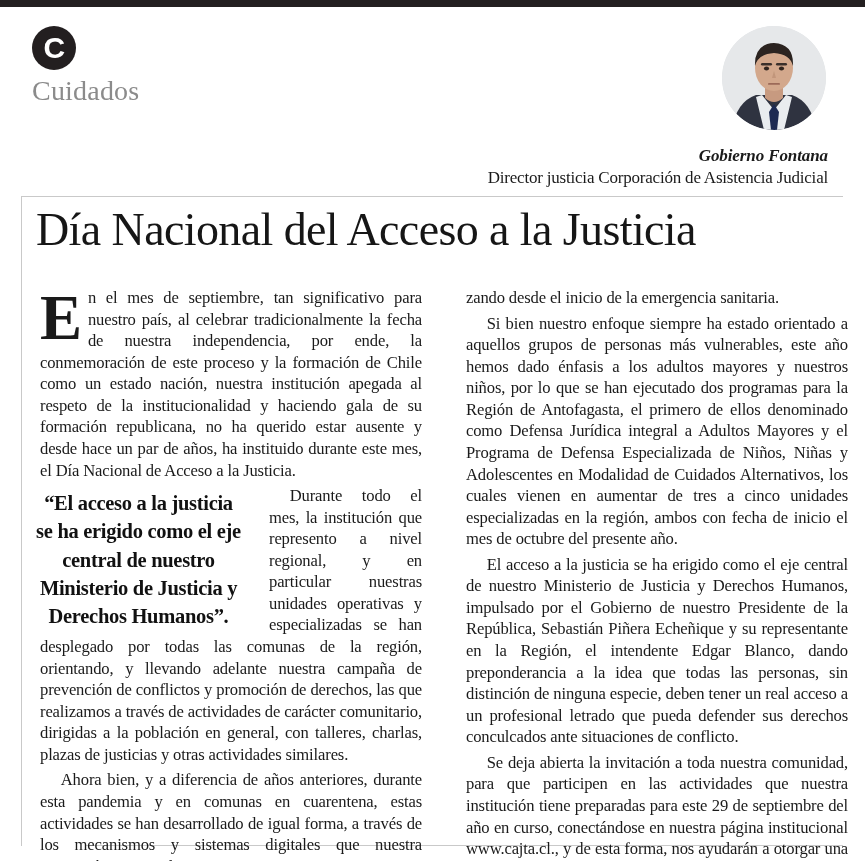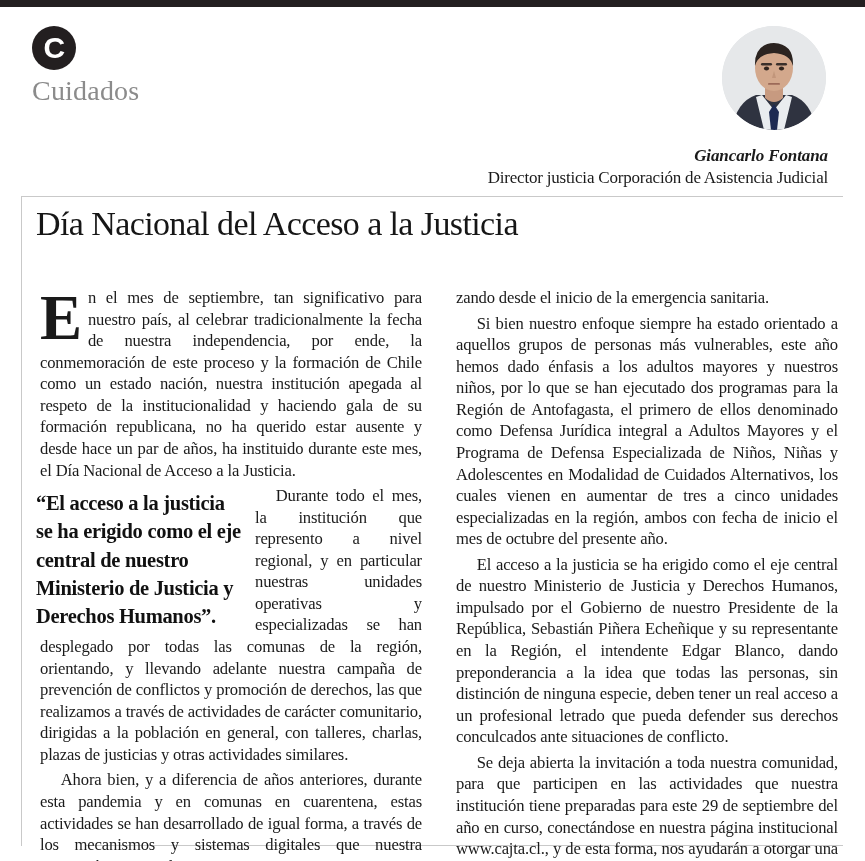--- a/index.html
+++ b/index.html
@@ -117,21 +117,21 @@
     letter-spacing: -0.2px;
     color: #1a1a1a;
   }
 
   
   .headline {
     position: absolute;
     left: 36px;
     top: 206px;
     width: 800px;
-    font-size: 34px;
+    font-size: 46px;
     line-height: 1.05;
     letter-spacing: -0.6px;
     color: #161616;
     font-weight: normal;
     margin: 0;
   }
 
   
   .columns {
     position: absolute;
@@ -140,21 +140,21 @@
     width: 800px;
     height: 570px;
   }
   .col {
     position: absolute;
     top: 0;
     width: 390px;
     height: 570px;
   }
   .col-left  { left: 0; }
-  .col-right { left: 416px; }
+  .col-right { left: 426px; }
 
   .col p {
     margin: 4px;
     font-size: 16.6px;
     line-height: 1.30;
     text-align: justify;
     text-justify: inter-word;
     letter-spacing: -0.15px;
     hyphens: auto;
     -webkit-hyphens: auto;
@@ -168,25 +168,25 @@
     line-height: 0.80;
     padding: 6px 6px 0 0;
     font-weight: bold;
     font-family: "Liberation Serif", "DejaVu Serif", serif;
   }
 
   
   .pullquote {
     float: left;
     width: 205px;
-    margin: 4px 14px 2px 0;
+    margin: 4px 28px 2px 0;
     font-weight: bold;
     font-size: 20.5px;
     line-height: 1.38;
-    text-align: left;
+    text-align: center;
     letter-spacing: -0.3px;
     color: #111111;
   }
 </style>
 </head>
 <body>
 
 <div class="page">
 
   <div class="top-band"></div>
@@ -228,21 +228,21 @@
             <rect x="54" y="37" width="11" height="2.4" rx="1.2" fill="#3a2f2a"></rect>
 
             <ellipse cx="44.5" cy="42.5" rx="2.6" ry="1.9" fill="#30241e"></ellipse>
             <ellipse cx="59.5" cy="42.5" rx="2.6" ry="1.9" fill="#30241e"></ellipse>
 
             <path d="M52 45 L50 52 L54 52 Z" fill="#bb8e74" opacity="0.7"></path>
             <rect x="46" y="57" width="12" height="1.8" rx="0.9" fill="#9c6a58"></rect>
           </g>
         </svg>
       </div>
-      <div class="author-name">Giancarlo Fontana</div>
+      <div class="author-name">Gobierno Fontana</div>
       <div class="author-role">Director justicia Corporación de Asistencia Judicial</div>
     </div>
 
   </div>
 
   <h1 class="headline">Día Nacional del Acceso a la Justicia</h1>
 
   <div class="columns">
 
     <div class="col col-left">

